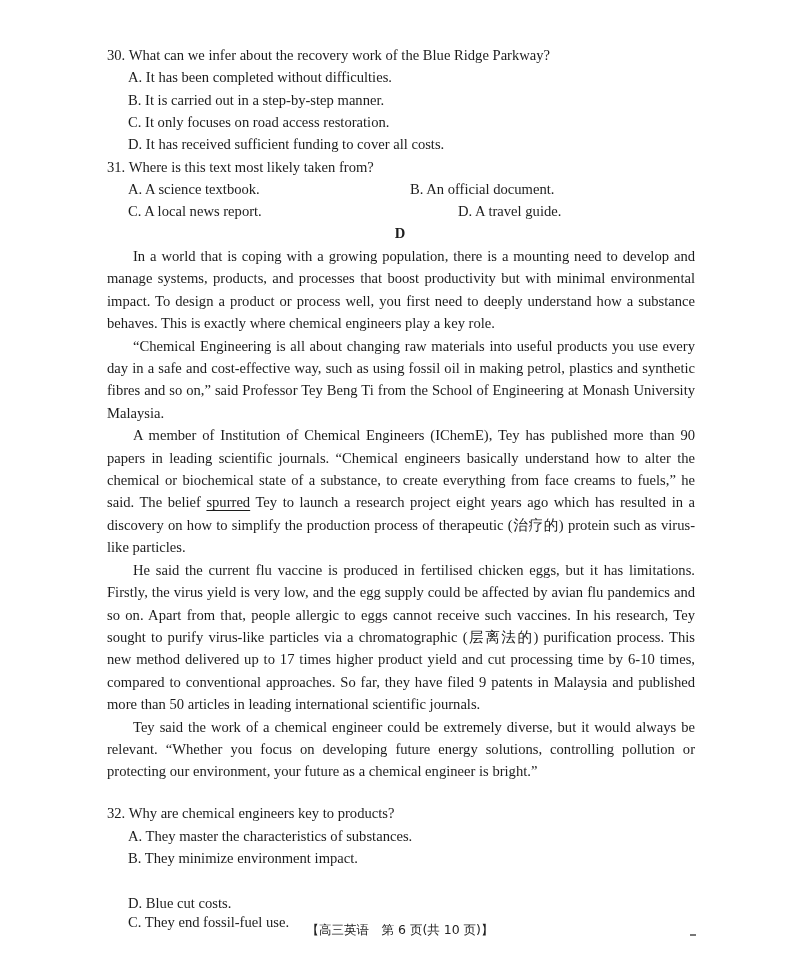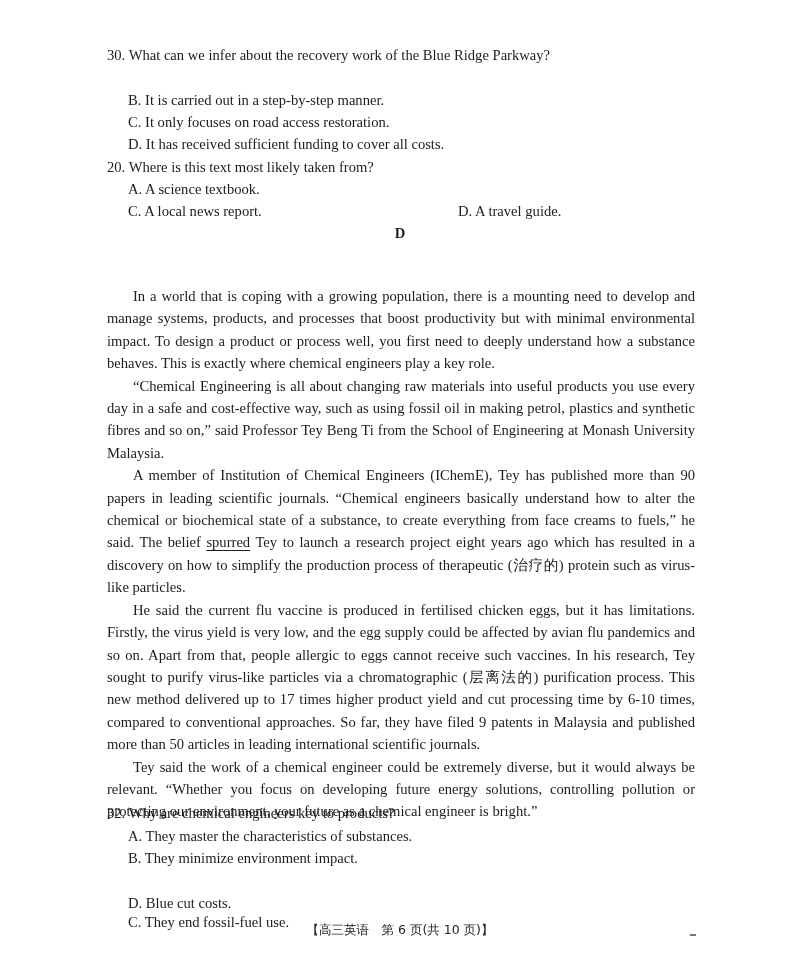--- a/index.html
+++ b/index.html
@@ -7,39 +7,41 @@
     width: 800px; height: 957px; overflow: hidden; position: relative;
     font-family: "Liberation Serif", "DejaVu Serif", serif;
     color: #1c1c1c;
     font-size: 14.6px;
   }
   .page { position: absolute; left: 0; top: 0; width: 800px; height: 957px; }
   .line { position: absolute; white-space: nowrap; line-height: 22px; }
   .q { left: 107px; }
   .opt { left: 128px; }
   .opt2 { left: 410px; }
-  .para { position: absolute; left: 107px; width: 588px; line-height: 22.4px; text-align: justify; text-align-last: left; margin-top: 40px; }
+  .para { position: absolute; left: 107px; width: 588px; line-height: 22.4px; text-align: justify; text-align-last: left; }
   .para p { margin: 0; text-indent: 26px; }
   .sec { position: absolute; left: 0; width: 800px; text-align: center; font-weight: bold; line-height: 22px; }
   .u { text-decoration: underline; text-underline-offset: 3px; }
   .footer { position: absolute; top: 922px; left: 0; width: 800px; text-align: center; font-family: "DejaVu Sans", sans-serif; font-size: 12.5px; color: #222; }
   .dash { position: absolute; left: 690px; top: 934px; width: 6px; height: 2px; background: #777; }
 </style>
 </head>
 <body>
 
 <div class="page">
 
   <div class="line q" style="top:44px;">30. What can we infer about the recovery work of the Blue Ridge Parkway?</div>
+  <div class="line opt" style="top:66px;">A. It has been completed without difficulties.</div>
   <div class="line opt" style="top:89px;">B. It is carried out in a step-by-step manner.</div>
   <div class="line opt" style="top:111px;">C. It only focuses on road access restoration.</div>
   <div class="line opt" style="top:133px;">D. It has received sufficient funding to cover all costs.</div>
 
-  <div class="line q" style="top:156px;">20. Where is this text most likely taken from?</div>
+  <div class="line q" style="top:156px;">31. Where is this text most likely taken from?</div>
   <div class="line opt" style="top:178px;">A. A science textbook.</div>
+  <div class="line opt2" style="top:178px;">B. An official document.</div>
   <div class="line opt" style="top:200px;text-align:right;">C. A local news report.</div>
   <div class="line opt2" style="top:200px;margin-left:48px;">D. A travel guide.</div>
 
   <div class="sec" style="top:222px;">D</div>
 
   <div class="para" style="top:245px;">
     <p>In a world that is coping with a growing population, there is a mounting need to develop and manage systems, products, and processes that boost productivity but with minimal environmental impact. To design a product or process well, you first need to deeply understand how a substance behaves. This is exactly where chemical engineers play a key role.</p>
     <p>“Chemical Engineering is all about changing raw materials into useful products you use every day in a safe and cost-effective way, such as using fossil oil in making petrol, plastics and synthetic fibres and so on,” said Professor Tey Beng Ti from the School of Engineering at Monash University Malaysia.</p>
     <p><span>A member of Institution of Chemical Engineers (IChemE), Tey has published more than 90 papers in leading scientific journals. “Chemical engineers basically understand how to alter the chemical or biochemical state of a substance, to create everything from face creams to fuels,” he said. The belief </span><span class="u">spurred</span><span> Tey to launch a research project eight years ago which has resulted in a discovery on how to simplify the production process of therapeutic (治疗的) protein such as virus-like particles.</span></p>
     <p>He said the current flu vaccine is produced in fertilised chicken eggs, but it has limitations. Firstly, the virus yield is very low, and the egg supply could be affected by avian flu pandemics and so on. Apart from that, people allergic to eggs cannot receive such vaccines. In his research, Tey sought to purify virus-like particles via a chromatographic (层离法的) purification process. This new method delivered up to 17 times higher product yield and cut processing time by 6-10 times, compared to conventional approaches. So far, they have filed 9 patents in Malaysia and published more than 50 articles in leading international scientific journals.</p>

